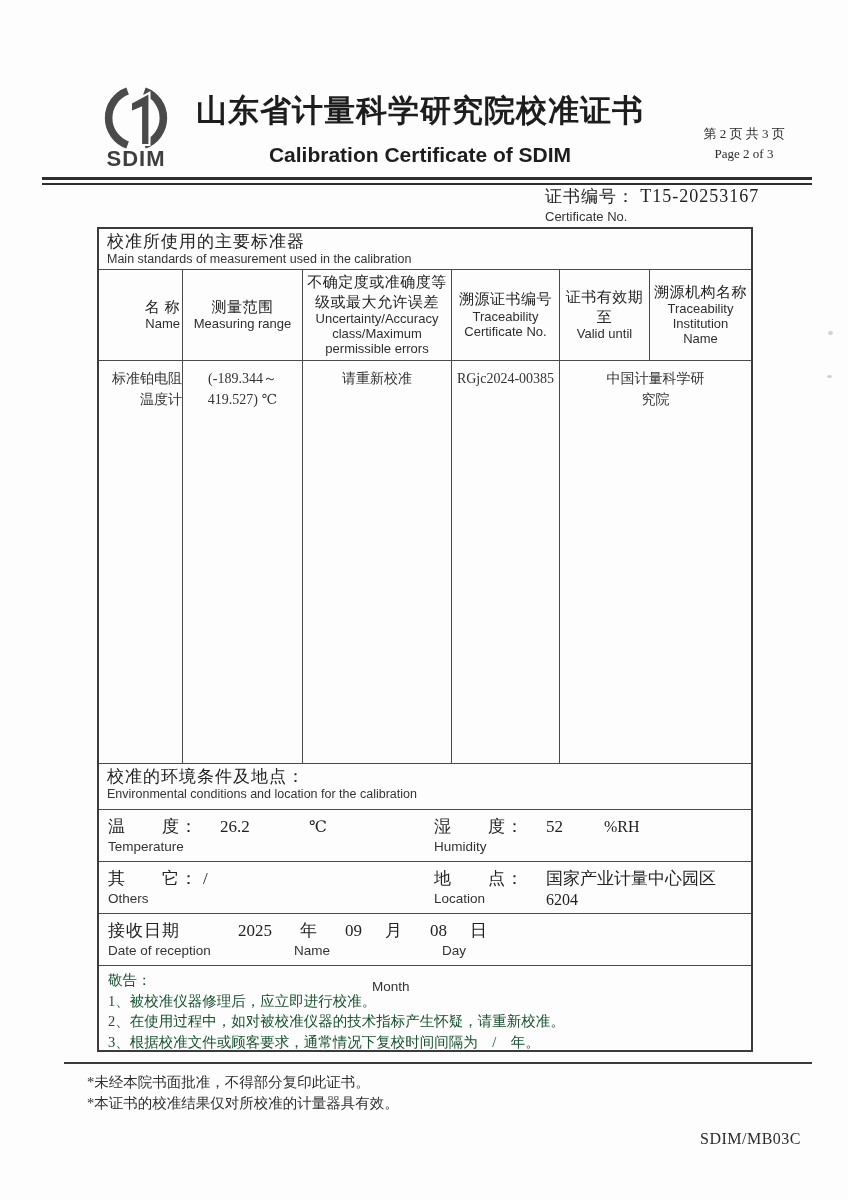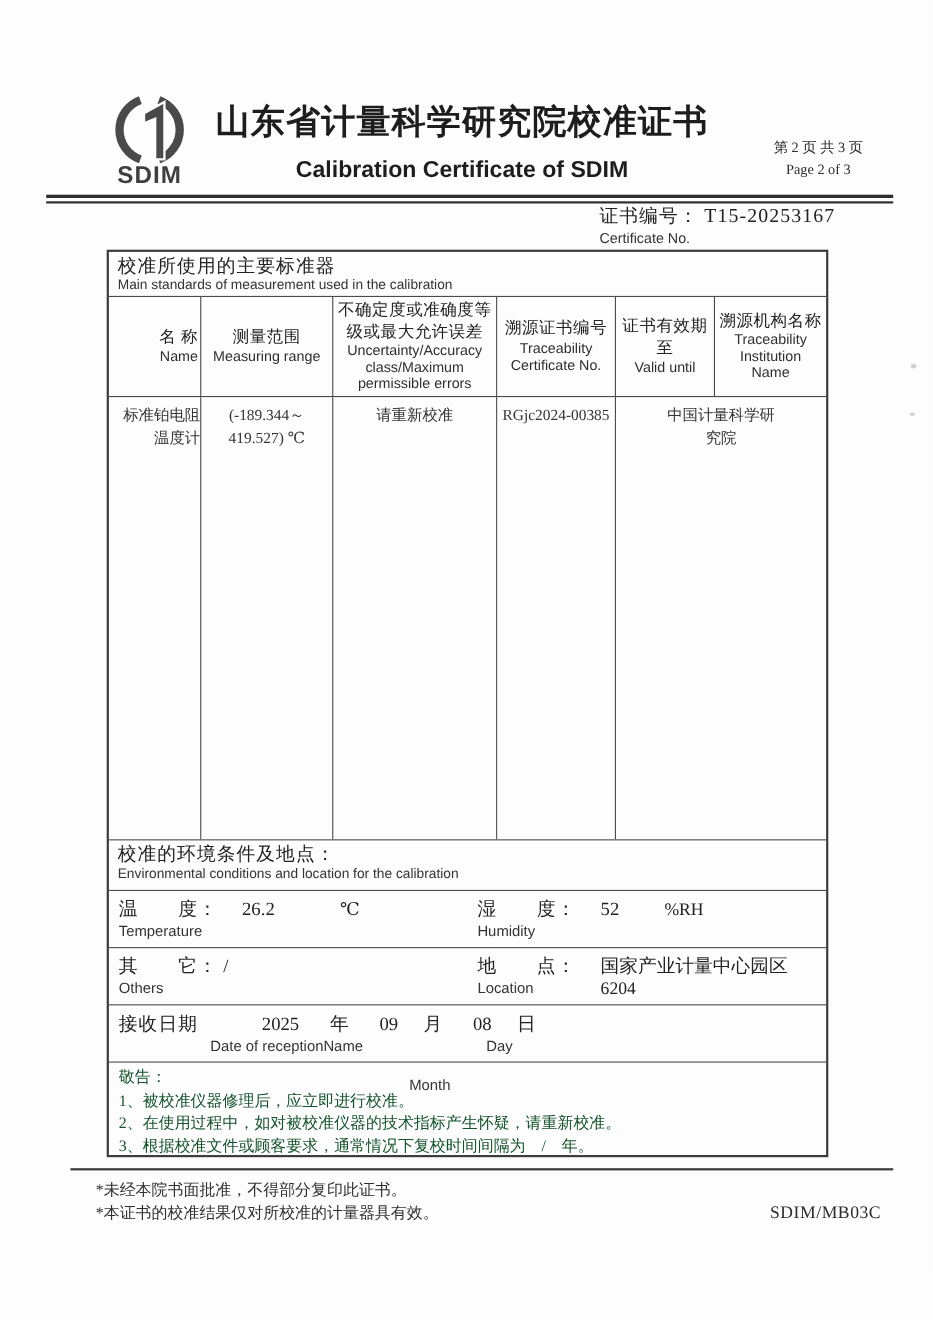--- a/index.html
+++ b/index.html
@@ -75,32 +75,32 @@
   .date-row{height:52px;padding:5px 0 0 9px;box-sizing:border-box;}
   .date-l1{display:flex;align-items:baseline;font-size:17px;color:#222;}
   .d-lab{width:130px;letter-spacing:1px;}
   .d-tok{display:inline-block;}
   .d-y{width:62px;text-align:left;}
   .d-zh{width:45px;}
   .d-m{width:40px;}
   .d-d{width:40px;}
   .date-l2{display:flex;font-family:"Liberation Sans","DejaVu Sans",sans-serif;
     font-size:13.5px;color:#333;margin-top:1px;}
-  .e-lab{width:186px;text-align:right;}
+  .e-lab{width:186px;}
   .e-y{width:78px;}
   .e-m{width:70px;margin-top:36px;}
 
   .notice{height:85px;padding:4px 10px 0 9px;box-sizing:border-box;
     font-size:14.5px;line-height:1.42;color:#14532d;}
   .notice div{white-space:pre-wrap;}
 
   
   .bottom-rule{position:absolute;left:64px;top:1062px;width:748px;height:2px;background:#3a3a3a;}
   .footnotes{position:absolute;left:87px;top:1072px;font-size:14.5px;line-height:1.45;color:#2f2f2f;}
-  .doc-code{position:absolute;left:700px;top:1094px;font-size:16px;letter-spacing:0.5px;color:#2b2b2b;}
+  .doc-code{position:absolute;left:700px;top:1130px;font-size:16px;letter-spacing:0.5px;color:#2b2b2b;}
 
   
   .speck{position:absolute;background:#9a9a9a;border-radius:50%;opacity:0.45;}
   .sp1{left:828px;top:331px;width:5px;height:4px;}
   .sp2{left:827px;top:375px;width:5px;height:3px;}
 </style>
 </head>
 <body>
 
 <div class="page">

